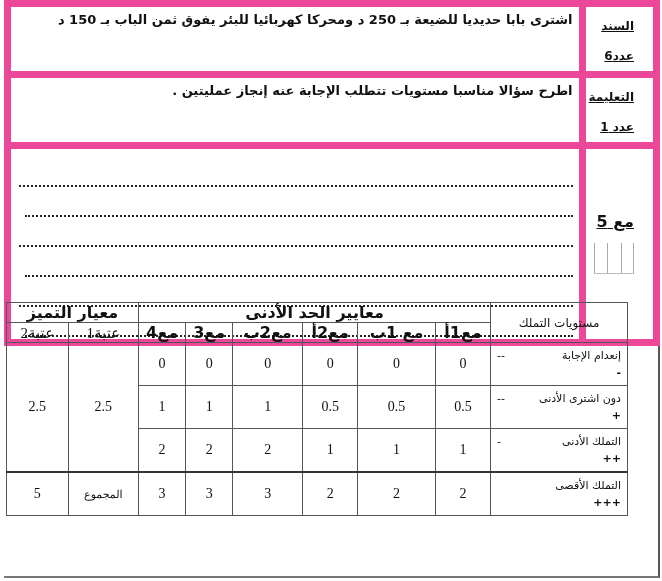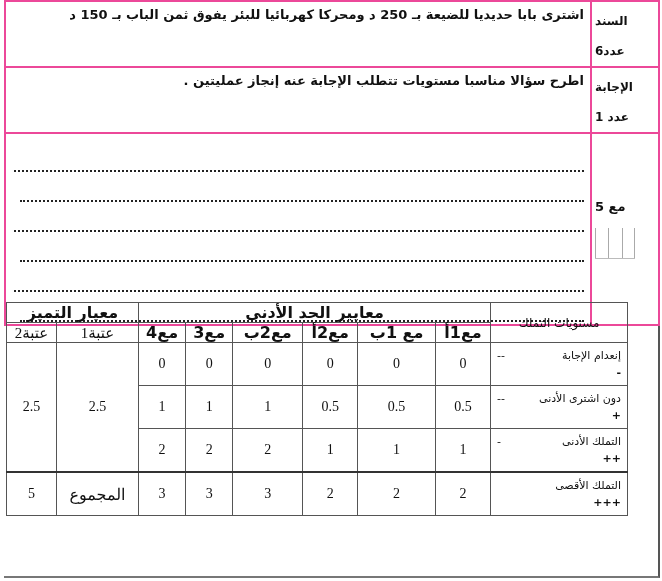--- a/index.html
+++ b/index.html
@@ -2,31 +2,31 @@
 <html><head>
 <meta charset="utf-8">
 <style>
   html, body { margin:0; padding:0; background:#fff; }
   body { width:662px; height:581px; position:relative; overflow:hidden;
          font-family:"DejaVu Sans", sans-serif; color:#111; }
   .frame { position:absolute; left:4px; top:0; width:654px; height:576px;
            border-right:2px solid #555; border-bottom:2px solid #777; }
   
   .top { position:absolute; left:4px; top:0; width:656px; border-collapse:collapse; direction:rtl; }
-  .top td { border:2px solid #ec4899; vertical-align:top; }
-  .top .label { width:44px; font-size:12px; font-weight:bold; padding:4px 19px 0 3px; line-height:30px; text-align:left; }
+  .top td { border:7px solid #ec4899; vertical-align:top; }
+  .top .label { width:44px; font-size:12px; font-weight:bold; padding:4px 19px 0 3px; line-height:30px; text-align:right;text-decoration:underline; }
   .top .content { font-size:13px; font-weight:bold; padding:5px 6px 0 6px; text-align:right; }
   .row1 td { height:58px; }
   .row2 td { height:54px; }
   .row3 td { height:168px; }
   .lines { padding:10px 6px 0 8px !important; }
   .dotline { border-bottom:2px dotted #222; height:26px; margin-bottom:2px; }
   .dotline.short { margin-left:6px; }
   .score-cell { text-align:center; vertical-align:middle !important; }
-  .score-label { font-size:13px; font-weight:bold; display:block; margin-bottom:6px; }
+  .score-label { font-size:16px; font-weight:bold; display:block; margin-bottom:6px; }
   .score-box { display:inline-block; width:40px; height:30px; border-bottom:1px solid #bbb; position:relative; }
   .score-box span { position:absolute; top:0; bottom:0; width:1px; background:#aaa; }
   
   .bottom { position:absolute; left:6px; top:302px; width:622px; border-collapse:collapse; direction:rtl;
             font-family:"Liberation Serif", serif; }
   .bottom td, .bottom th { border:1px solid #555; text-align:center; font-size:14px; font-weight:normal; padding:0; }
   .bottom th { font-family:"DejaVu Sans", sans-serif; font-size:16px; font-weight:bold; height:18px; }
   .bottom th.sub { height:17px; }
   .bottom th.thin { font-weight:normal; font-family:"Liberation Serif", serif; font-size:15px; }
   .bottom .lvl { text-align:right; font-family:"DejaVu Sans", sans-serif; font-size:11px; padding:2px 6px; line-height:17px; height:36px; }
@@ -45,21 +45,21 @@
   <tbody>
       <tr class="row1">
     <td class="label">
       <div>السند</div>
       <div>عدد6</div>
     </td>
     <td class="content">اشترى بابا حديديا للضيعة بـ 250 د ومحركا كهربائيا للبئر يفوق ثمن الباب بـ 150 د</td>
   </tr>
   <tr class="row2">
     <td class="label">
-      <div>الإجابة</div>
+      <div>التعليمة</div>
       <div>عدد 1</div>
     </td>
     <td class="content">اطرح سؤالا مناسبا مستويات تتطلب الإجابة عنه إنجاز عمليتين .</td>
   </tr>
   <tr class="row3">
     <td class="label score-cell">
       <span class="score-label">مع 5</span>
       <div class="score-box">
         <span style="left:0"></span><span style="left:13px"></span><span style="left:27px"></span><span style="right:0"></span>
       </div>
@@ -138,17 +138,17 @@
     <td class="lvl">
       <span>التملك الأقصى</span>
       <span class="sym">+++</span>
     </td>
     <td>2</td>
     <td>2</td>
     <td>2</td>
     <td>3</td>
     <td>3</td>
     <td>3</td>
-    <td style="font-size:16px">المجموع</td>
+    <td style="font-size:11px">المجموع</td>
     <td>5</td>
   </tr>
 </tbody>
   </table>
 
 </body></html>

